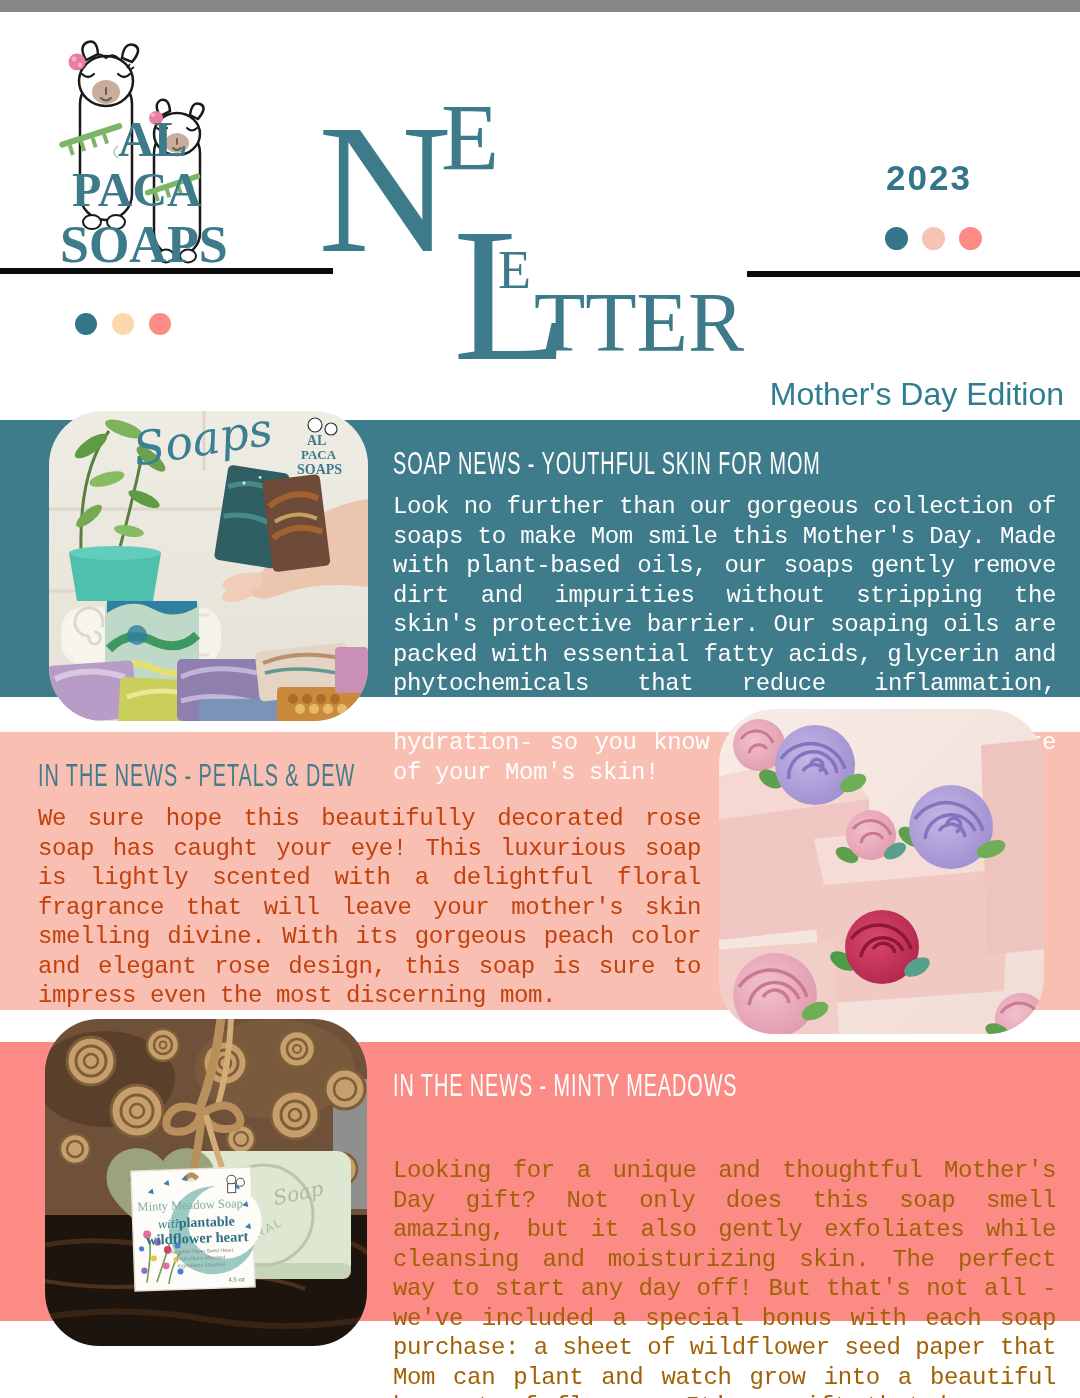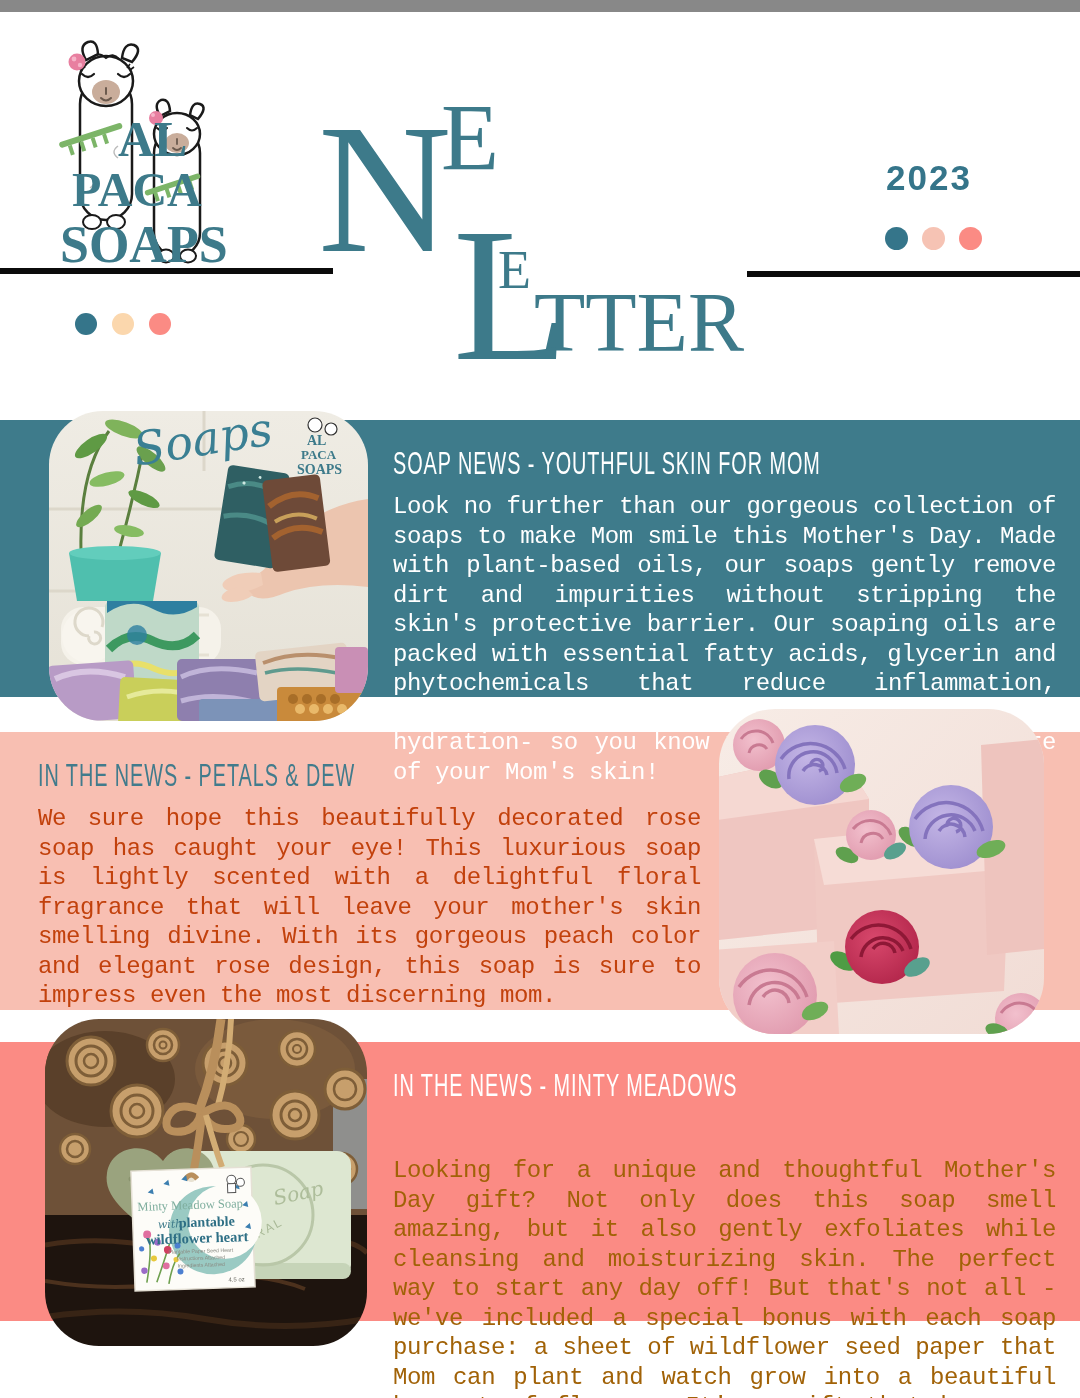--- a/index.html
+++ b/index.html
@@ -142,20 +142,21 @@
   </div>
 
   <div class="year">2023</div>
 
   <div class="dots dots-right">
     <div class="dot dot-teal"></div>
     <div class="dot dot-pink"></div>
     <div class="dot dot-salmon"></div>
   </div>
 
+  <div class="edition">Mother's Day Edition</div>
 
   <div class="band band-teal"></div>
   <div class="band band-peach"></div>
   <div class="band band-salmon"></div>
 
   <div class="section-heading h1">SOAP NEWS - YOUTHFUL SKIN FOR MOM</div>
   <div class="section-body b1">Look no further than our gorgeous collection of soaps to make Mom smile this Mother's Day. Made with plant-based oils, our soaps gently remove dirt and impurities without stripping the skin's protective barrier. Our soaping oils are packed with essential fatty acids, glycerin and phytochemicals that reduce inflammation, irritation, and provide nourishment and hydration- so you know you're taking good care of your Mom's skin!</div>
 
   <div class="section-heading h2">IN THE NEWS - PETALS &amp; DEW</div>
   <div class="section-body b2">We sure hope this beautifully decorated rose soap has caught your eye! This luxurious soap is lightly scented with a delightful floral fragrance that will leave your mother's skin smelling divine. With its gorgeous peach color and elegant rose design, this soap is sure to impress even the most discerning mom.</div>

